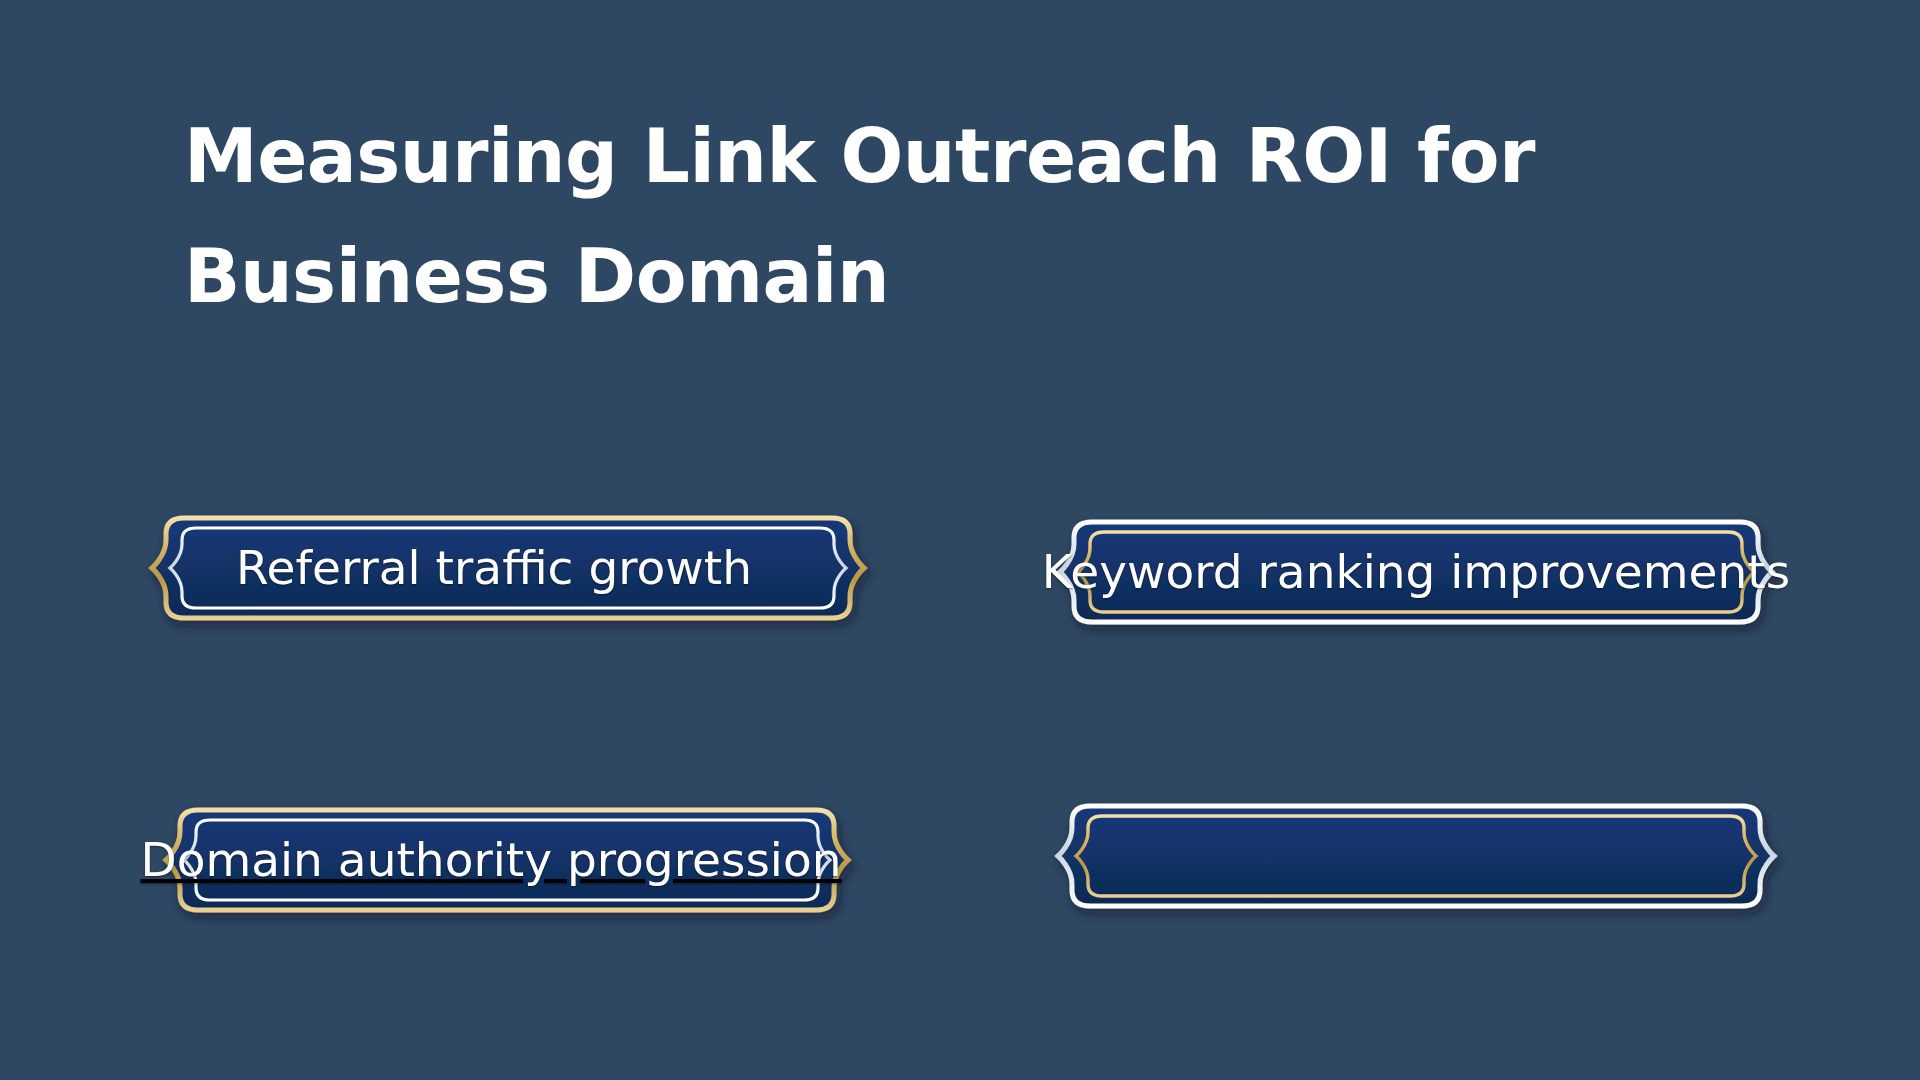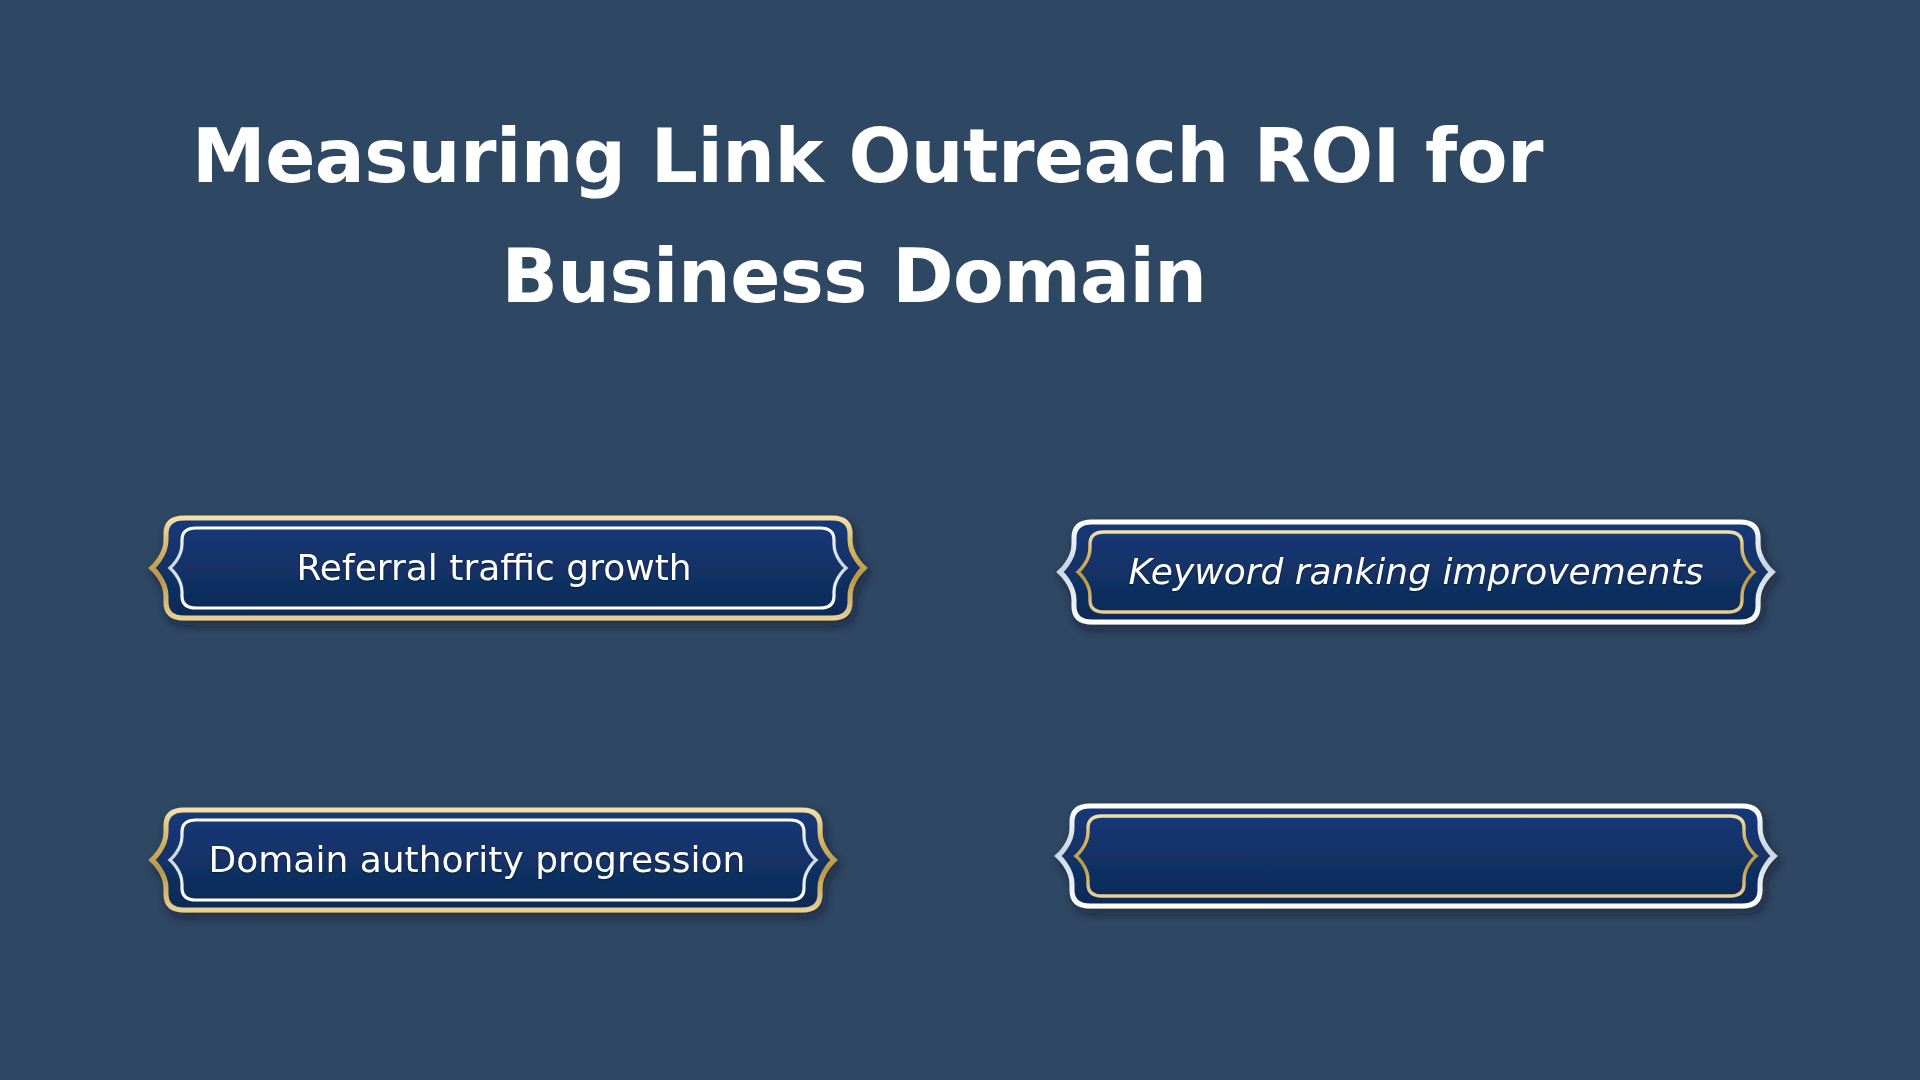--- a/index.html
+++ b/index.html
@@ -19,23 +19,22 @@
     position: absolute;
     inset: 0;
     width: 1920px;
     height: 1080px;
   }
 
   
   .title-block {
     position: absolute;
     top: 96px;
-    left: 12px;
+    left: 4px;
     width: 1684px;
-    text-align: center;
     padding: 0 180px;
     box-sizing: border-box;
   }
   .title-line {
     color: #ffffff;
     font-family: "DejaVu Sans", sans-serif;
     font-weight: bold;
     font-size: 74px;
     line-height: 120px;
     letter-spacing: -0.5px;
@@ -67,32 +66,32 @@
     height: 100%;
     display: block;
     overflow: visible;
   }
 
   .pill-label {
     position: relative;
     z-index: 3;
     color: #ffffff;
     font-family: "DejaVu Sans", sans-serif;
-    font-size: 36px;
+    font-size: 47px;
     font-weight: 400;
     line-height: 1.1;
     white-space: nowrap;
     text-shadow: 0 1px 2px rgba(0,0,0,0.45);
     padding: 0 26px;
   }
 
   
   #pill-0 { left: 122px;  top: 12px;  width: 772px; }
-  #pill-1 { left: 1030px; top: 16px;  width: 772px; font-style: italic; }
-  #pill-2 { left: 122px;  top: 304px; width: 742px; }
+  #pill-1 { left: 1030px; top: 16px;  width: 772px; }
+  #pill-2 { left: 136px;  top: 304px; width: 742px; text-decoration: underline; }
   #pill-3 { left: 1028px; top: 300px; width: 776px; }
 
   
   #pill-0 .pill-label { transform: translate(-14px, 0); }
   #pill-1 .pill-label { transform: translate(0px, 0); }
   #pill-2 .pill-label { transform: translate(-16px, 0); }
   #pill-3 .pill-label { transform: translate(6px, 0); }
 </style>
 </head>
 <body style="background: rgb(46, 71, 98);">

